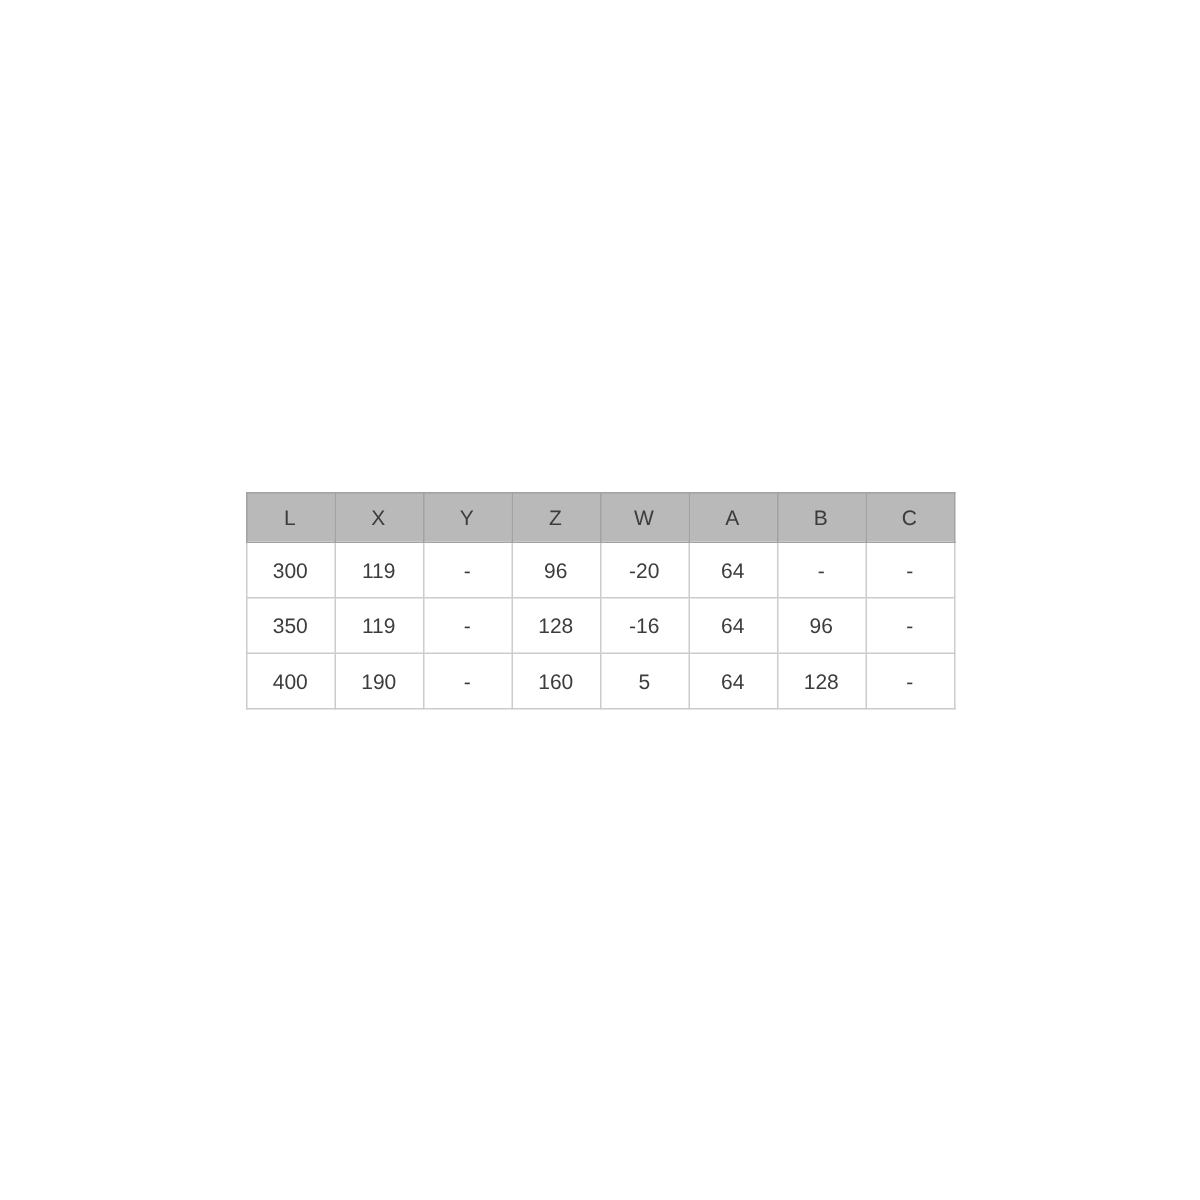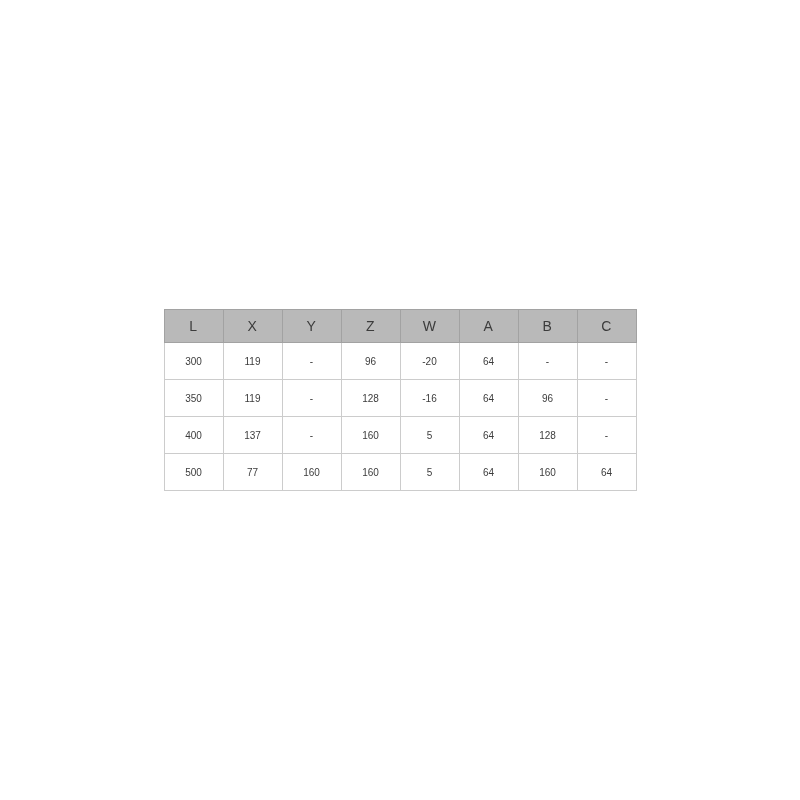--- a/index.html
+++ b/index.html
@@ -32,21 +32,21 @@
     text-align:center;vertical-align:middle;
   }
   .spec-table th + th{
     border-left:1px solid var(--header-divider);
   }
   .spec-table td{
     width:56px;height:34px;
     background:#ffffff;
     border:1px solid var(--cell-border);
     color:var(--text-color);
-    font-size:10px;font-weight:normal;
+    font-size:14px;font-weight:normal;
     text-align:center;vertical-align:middle;margin-top:23px;
   }
 </style>
 </head>
 <body>
 
 <table class="spec-table">
   <thead>
     <tr>
         <th>L</th>
@@ -75,32 +75,22 @@
         <td>119</td>
         <td>-</td>
         <td>128</td>
         <td>-16</td>
         <td>64</td>
         <td>96</td>
         <td>-</td>
       </tr>
       <tr>
         <td>400</td>
-        <td>137</td>
+        <td>190</td>
         <td>-</td>
         <td>160</td>
         <td>5</td>
         <td>64</td>
         <td>128</td>
         <td>-</td>
       </tr>
-      <tr>
-        <td>500</td>
-        <td>77</td>
-        <td>160</td>
-        <td>160</td>
-        <td>5</td>
-        <td>64</td>
-        <td>160</td>
-        <td>64</td>
-      </tr>
     </tbody>
 </table>
 
 </body></html>

